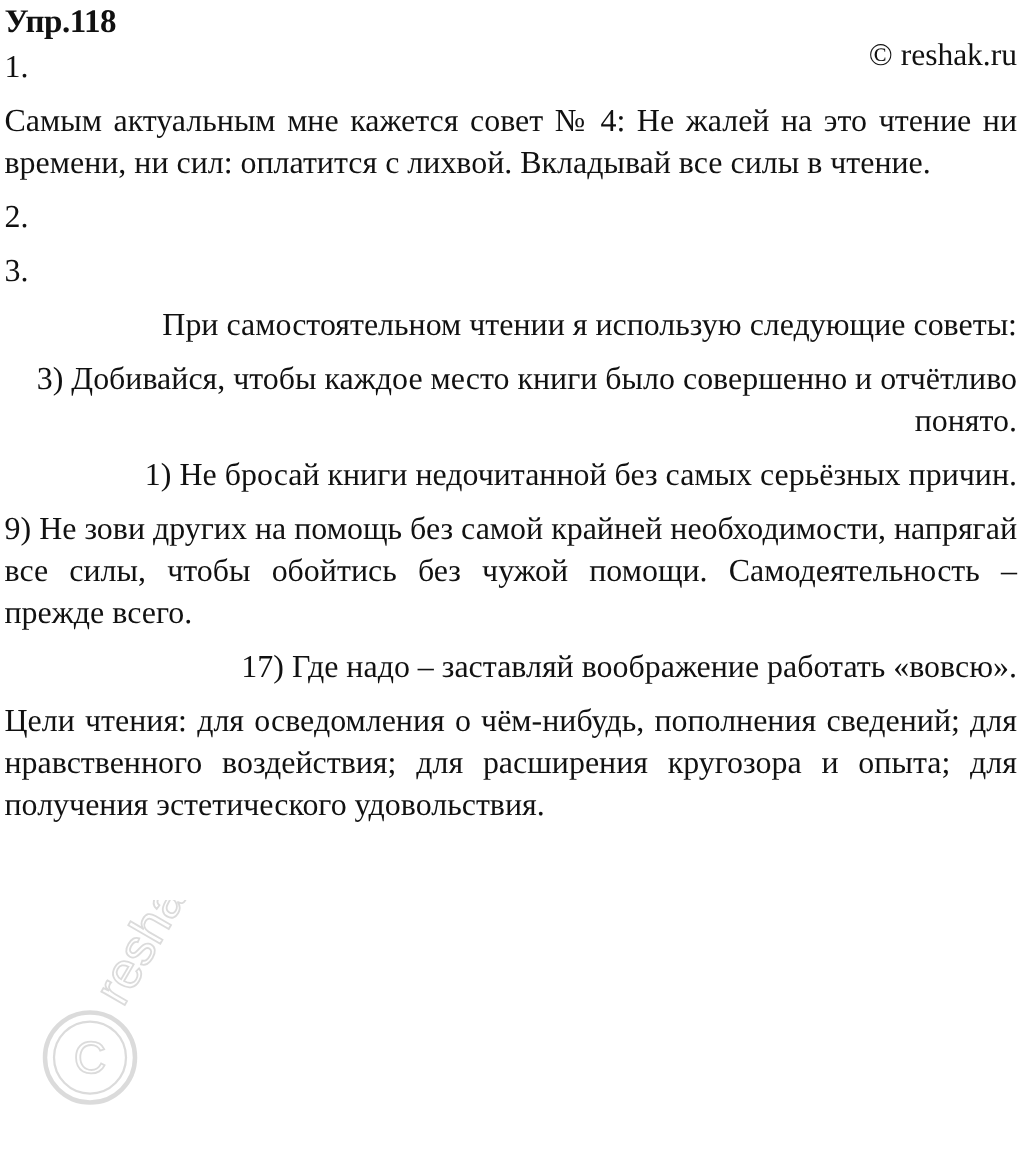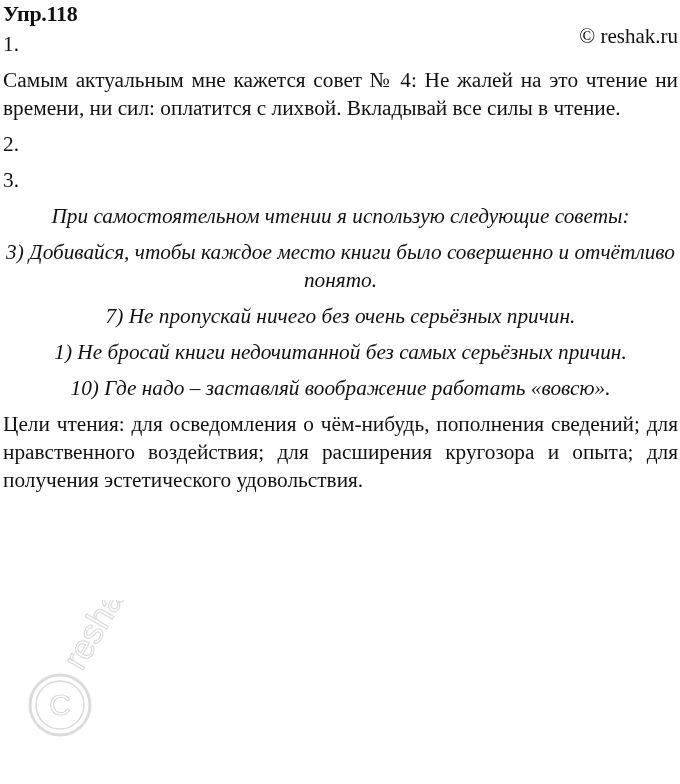--- a/index.html
+++ b/index.html
@@ -16,21 +16,21 @@
     letter-spacing: -0.3px;
   }
   .site {
     position: absolute; right: 2px; top: 1px; font-size: 21px; margin-top: 23px;
   }
   .content {
     position: absolute; left: 3px; top: 30px; width: 675px;
     font-size: 21.3px; line-height: 28px;
   }
   .p { margin: 0 0 8px 0; text-align: justify; }
-  .p.left { text-align: center; font-style: italic; }
+  .p.left { text-align: right; }
   .num { margin: 0 0 8px 0; }
   .watermark {
     position: absolute; left: 20px; top: 600px; width: 130px; height: 150px;
     pointer-events: none; opacity: 0.35;
   }
 </style>
 </head>
 <body>
 
 <div class="header">
@@ -43,23 +43,23 @@
     <div class="num">1.</div>
     <p class="p">Самым актуальным мне кажется совет № 4: Не жалей на это чтение ни времени, ни сил: оплатится с лихвой. Вкладывай все силы в чтение.</p>
   </div>
   <div>
     <div class="num">2.</div>
   </div>
   <div>
     <div class="num">3.</div>
     <p class="p left">При самостоятельном чтении я использую следующие советы:</p>
     <p class="p left">3) Добивайся, чтобы каждое место книги было совершенно и отчётливо понято.</p>
-    <p class="p left">7) Не пропускай ничего без очень серьёзных причин.</p>
     <p class="p left">1) Не бросай книги недочитанной без самых серьёзных причин.</p>
-    <p class="p left">10) Где надо – заставляй воображение работать «вовсю».</p>
+    <p class="p">9) Не зови других на помощь без самой крайней необходимости, напрягай все силы, чтобы обойтись без чужой помощи. Самодеятельность – прежде всего.</p>
+    <p class="p left">17) Где надо – заставляй воображение работать «вовсю».</p>
     <p class="p">Цели чтения: для осведомления о чём-нибудь, пополнения сведений; для нравственного воздействия; для расширения кругозора и опыта; для получения эстетического удовольствия.</p>
   </div>
 </div>
 
 <div class="watermark">
   <svg width="130" height="150" viewBox="0 0 130 150">
     <circle cx="40" cy="105" r="30" fill="none" stroke="#999" stroke-width="3"></circle>
     <circle cx="40" cy="105" r="24" fill="none" stroke="#999" stroke-width="1.5"></circle>
     <text x="40" y="115" text-anchor="middle" font-size="30" fill="none" stroke="#999" stroke-width="1.2" font-family="Liberation Sans, sans-serif">C</text>
     <text x="62" y="72" font-size="34" fill="none" stroke="#999" stroke-width="1.2" font-family="Liberation Sans, sans-serif" transform="rotate(-60 62 72)">reshak.ru</text>

